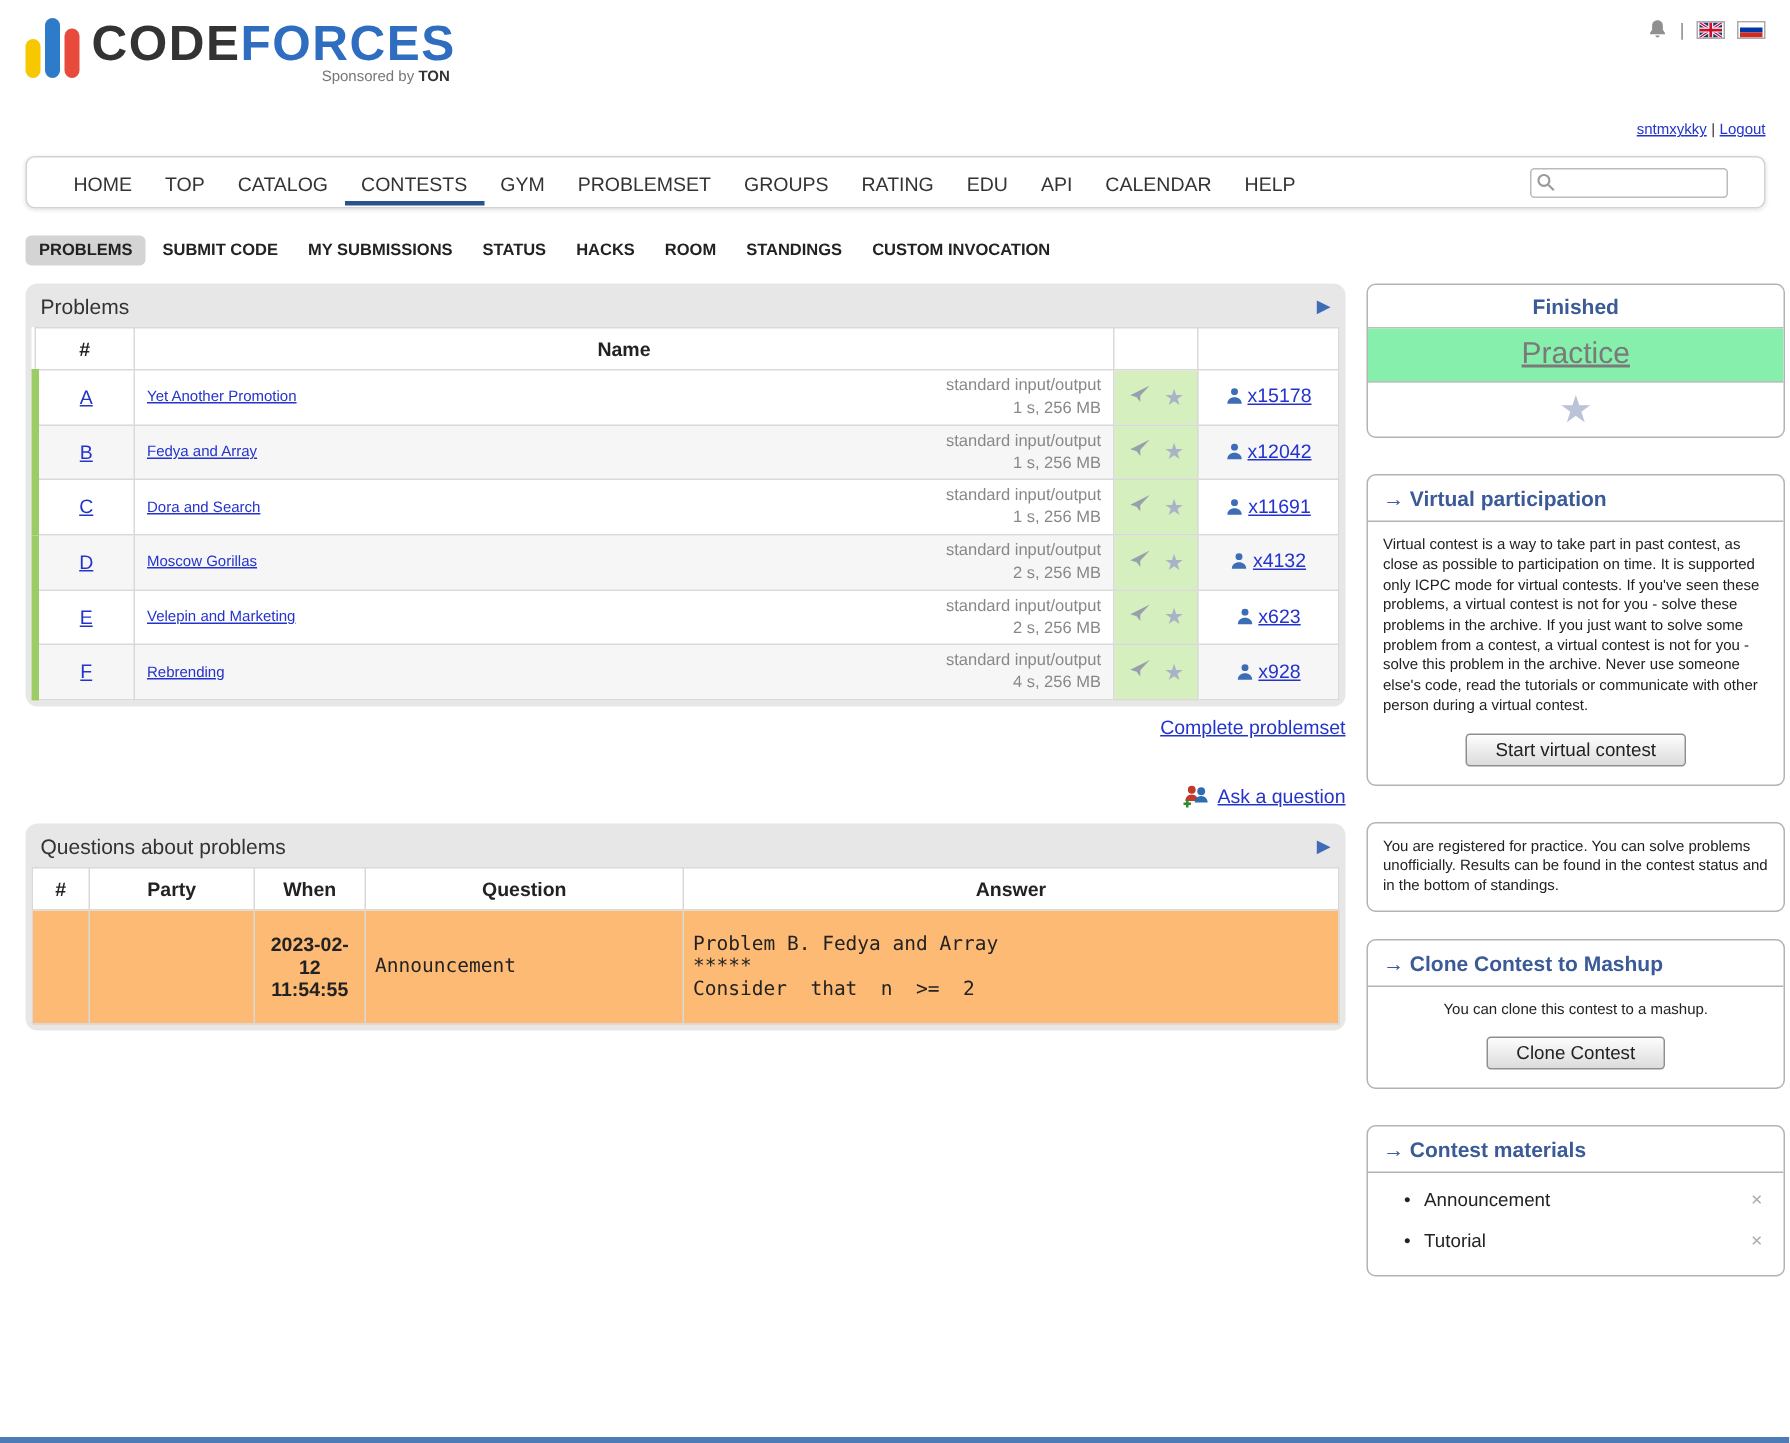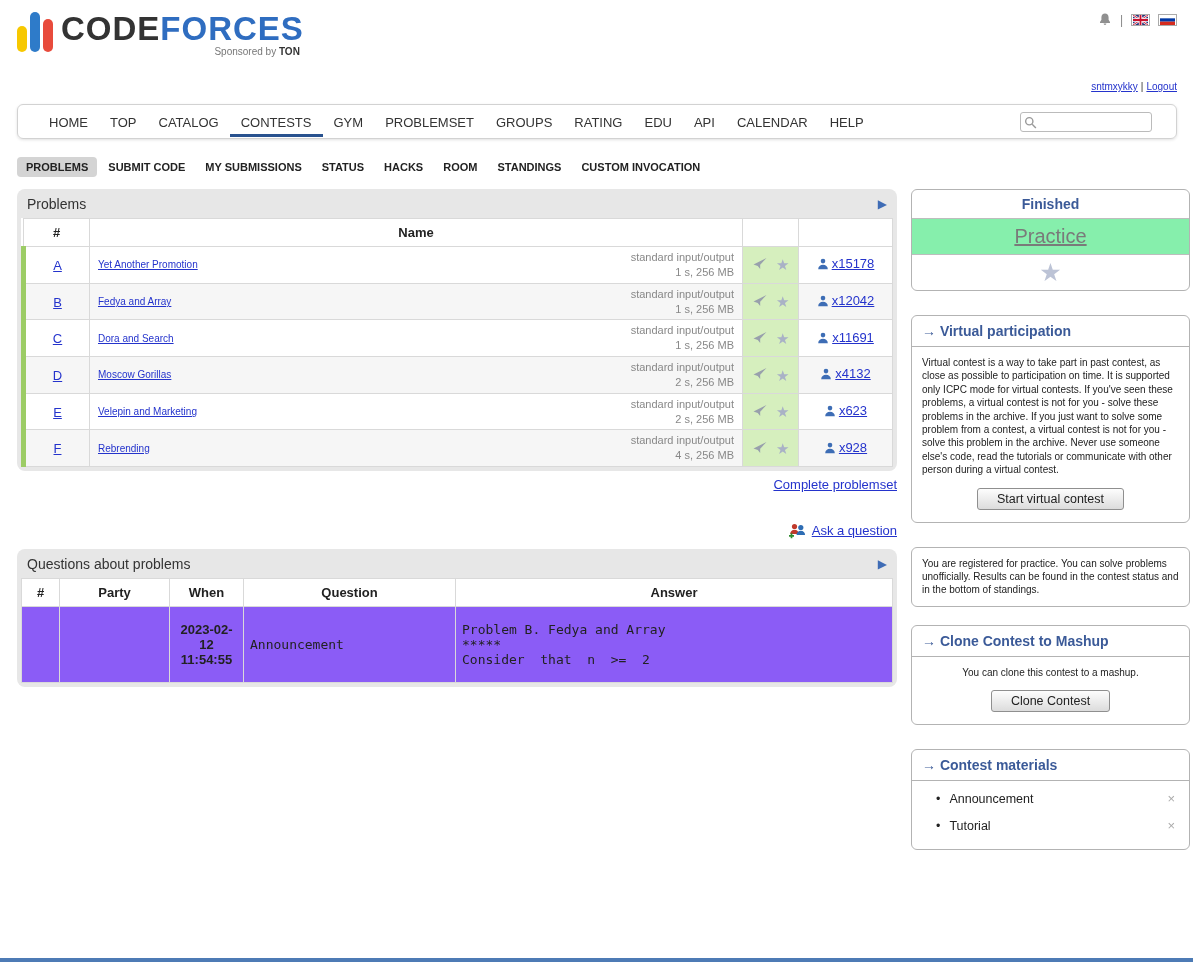--- a/index.html
+++ b/index.html
@@ -77,21 +77,21 @@
 
   .right-line { text-align:right; margin-top:6px; font-size:13px; }
   .ask-row { text-align:right; margin-top:30px; font-size:13px; display:flex;
              justify-content:flex-end; align-items:center; gap:5px; }
   .questions-wrap { margin-top:10px; }
 
   .q-num { width:38px; } .q-party { width:110px; } .q-when { width:74px; }
   .q-question { width:212px; }
   .q-table td { padding:6px; font-size:13px; vertical-align:middle; }
   .q-when-cell { font-weight:bold; text-align:center; font-size:13px; }
-  .q-row { background:#8b5cf6; height:76px; }
+  .q-row { background:#fdba74; height:76px; }
   .mono { font-family:"DejaVu Sans Mono", monospace; font-size:12px; white-space:pre-wrap; }
 
   
   .roundbox { border:1px solid #b3b3b3; border-radius:6px; background:#fff;
               margin-bottom:24px; overflow:hidden; }
   .cb-row { text-align:center; padding:6px 8px; border-bottom:1px solid #bdbdbd; font-size:14px; }
   .cb-title a { font-weight:bold; color:#254a94; }
   .cb-status { font-weight:bold; color:#3b5a98; }
   .cb-mode { color:#7a7a7a; background:#86efac; font-size:20px;text-decoration:underline; }
   .cb-star { border-bottom:none; padding:3px; }

